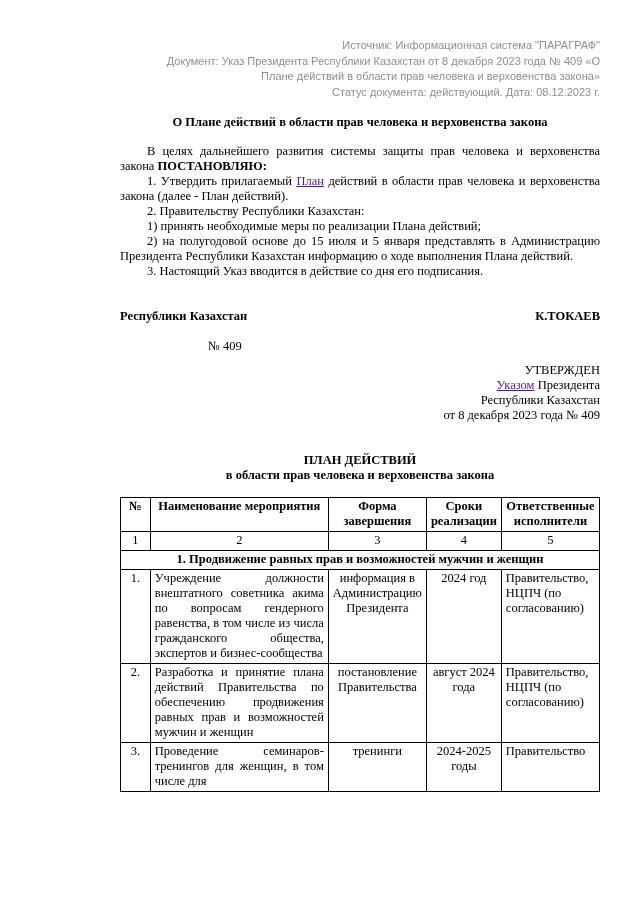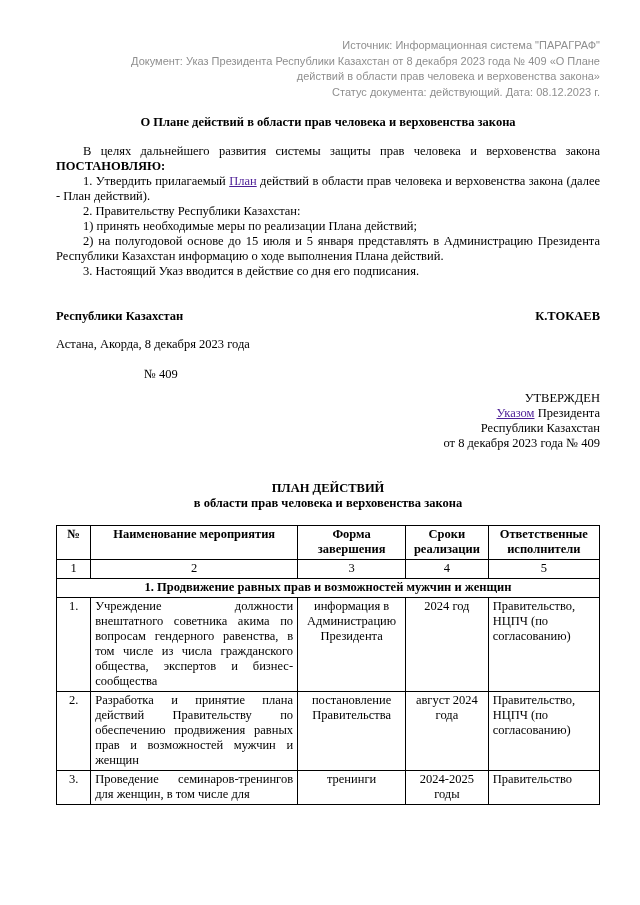--- a/index.html
+++ b/index.html
@@ -3,21 +3,21 @@
 <meta charset="utf-8">
 <style>
   * { margin: 0; padding: 0; box-sizing: border-box; }
   html, body { background: #ffffff; }
   .page {
     position: relative;
     width: 640px;
     height: 905px;
     background: #ffffff;
     overflow: hidden;
-    padding: 38px 40px 0 56px;
+    padding: 38px 40px 0 120px;
     font-family: "Liberation Serif", serif;
     font-size: 12.5px;
     color: #000000;
     line-height: 15px;
   }
   
   .meta {
     font-family: "Liberation Sans", sans-serif;
     font-size: 11px;
     line-height: 15.5px;
@@ -93,21 +93,20 @@
     <p class="para">3. Настоящий Указ вводится в действие со дня его подписания.</p>
   </div>
 
   <div class="signature">
     <div class="sig-row2">
       <span>Республики Казахстан</span>
       <span>К.ТОКАЕВ</span>
     </div>
   </div>
 
-  <p class="place-date">Астана, Акорда, 8 декабря 2023 года</p>
   <p class="doc-number">№ 409</p>
 
   <div class="approval">
     <div>УТВЕРЖДЕН</div>
     <div><a class="doc-link">Указом</a><span> Президента</span></div>
     <div>Республики Казахстан</div>
     <div>от 8 декабря 2023 года № 409</div>
   </div>
 
   <div class="plan-title">
@@ -143,21 +142,21 @@
       </tr>
       <tr>
         <td class="c-num">1.</td>
         <td class="c-name">Учреждение должности внештатного советника акима по вопросам гендерного равенства, в том числе из числа гражданского общества, экспертов и бизнес-сообщества</td>
         <td class="c-form">информация в Администрацию Президента</td>
         <td class="c-term">2024 год</td>
         <td class="c-resp">Правительство, НЦПЧ (по согласованию)</td>
       </tr>
       <tr>
         <td class="c-num">2.</td>
-        <td class="c-name">Разработка и принятие плана действий Правительству по обеспечению продвижения равных прав и возможностей мужчин и женщин</td>
+        <td class="c-name">Разработка и принятие плана действий Правительства по обеспечению продвижения равных прав и возможностей мужчин и женщин</td>
         <td class="c-form">постановление Правительства</td>
         <td class="c-term">август 2024 года</td>
         <td class="c-resp">Правительство, НЦПЧ (по согласованию)</td>
       </tr>
       <tr>
         <td class="c-num">3.</td>
         <td class="c-name">Проведение семинаров-тренингов для женщин, в том числе для</td>
         <td class="c-form">тренинги</td>
         <td class="c-term">2024-2025 годы</td>
         <td class="c-resp">Правительство</td>

